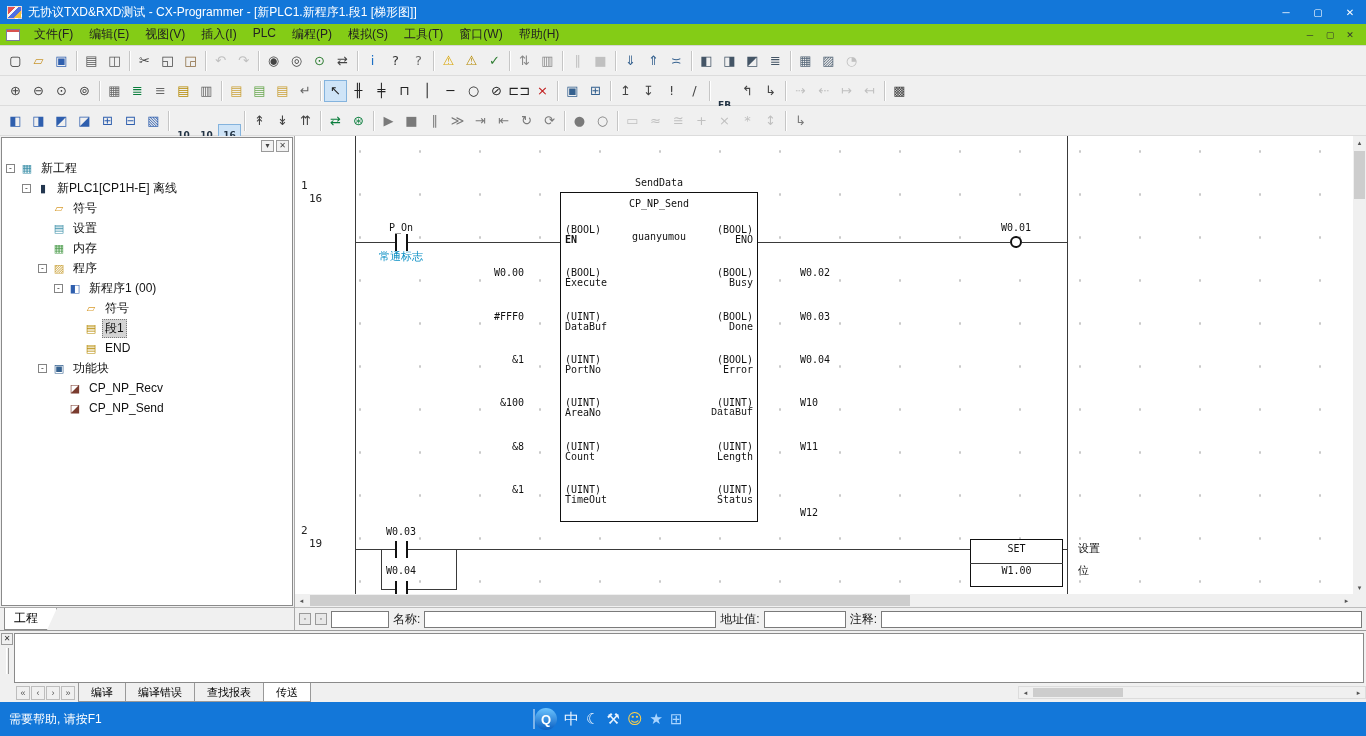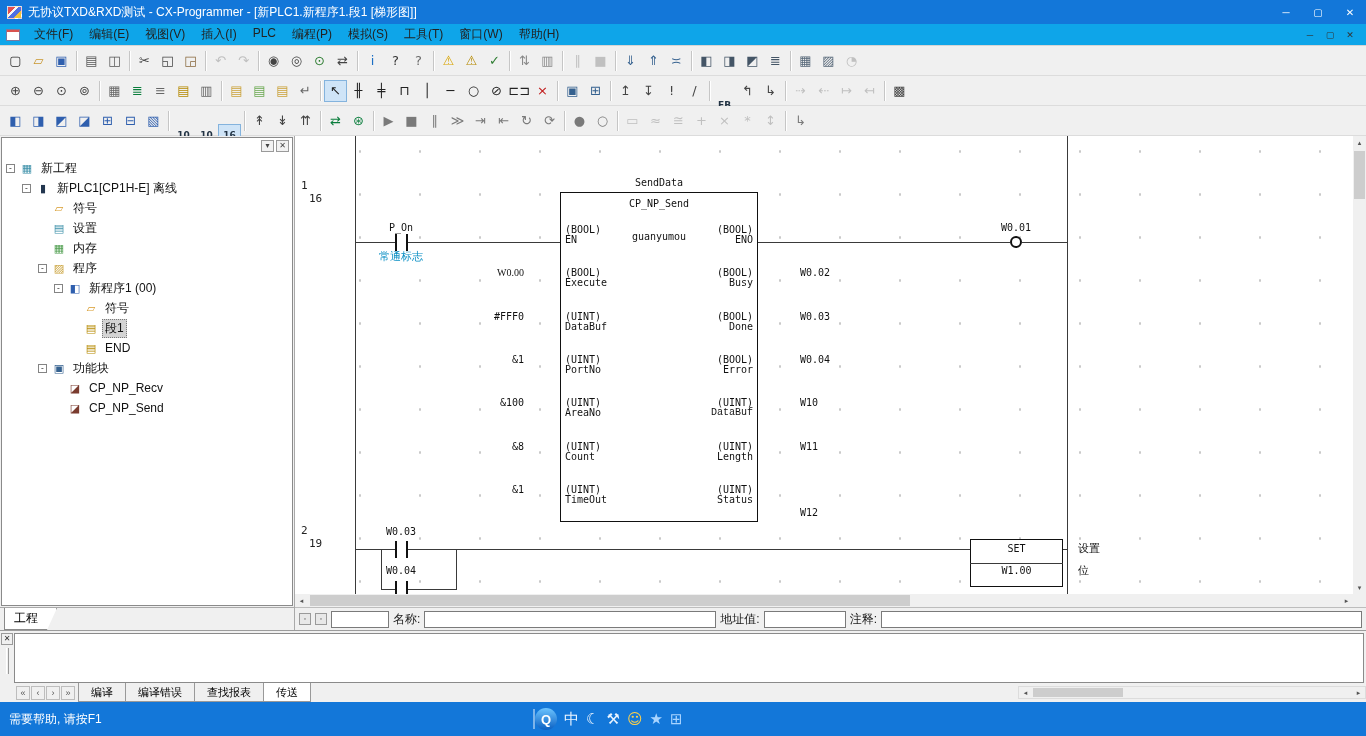--- a/index.html
+++ b/index.html
@@ -10,21 +10,21 @@
   
   .titlebar { height:24px; background:#1377d9; color:#fff; display:flex; align-items:center; font-size:12px; flex:0 0 auto; }
   .app-icon { width:15px; height:13px; margin:0 6px 0 7px;
     background:linear-gradient(135deg,#e34f4f 0 30%,#f7f7f7 30% 45%,#4f6fe3 45% 70%,#f0c23a 70%);
     border:1px solid rgba(255,255,255,.7); flex:0 0 auto; }
   .title-text { flex:1; white-space:nowrap; overflow:hidden; }
   .title-btns { display:flex; height:24px; }
   .tbt { width:32px; display:flex; align-items:center; justify-content:center; font-size:10px; cursor:default; }
 
   
-  .menubar { height:22px; background:#0ea5e9; border-bottom:1px solid #d5d5d5; display:flex; align-items:center; font-size:12px; color:#222; flex:0 0 auto; }
+  .menubar { height:22px; background:#84cc16; border-bottom:1px solid #d5d5d5; display:flex; align-items:center; font-size:12px; color:#222; flex:0 0 auto; }
   .mdi-doc-icon { width:14px; height:12px; margin:0 6px; background:#fff; border:1px solid #7a7aa0;
     box-shadow:inset 0 2px 0 #d9534f; flex:0 0 auto; }
   .menu-item { padding:2px 8px; white-space:nowrap; }
   .mdi-ctrls { margin-left:auto; display:flex; padding-right:6px; }
   .mdi-ctrls span { width:20px; text-align:center; font-size:9px; color:#333; }
 
   
   .tb-row { height:30px; background:#f0f0f0; border-bottom:1px solid #dcdcdc; display:flex; align-items:center; padding-left:4px; flex:0 0 auto; }
   .tb-btn { width:23px; height:22px; display:flex; align-items:center; justify-content:center;
     font-family:"DejaVu Sans","DejaVu Sans Mono",sans-serif; font-size:13px; color:#444; border:1px solid transparent; cursor:default; white-space:nowrap; }
@@ -370,22 +370,22 @@
             <div class="wire" style="left: 727px; top: 106px; width: 45px; height: 1px;"></div>
             <div class="cbar" style="left: 100px; top: 98px; height: 17px;"></div>
             <div class="cbar" style="left: 111px; top: 98px; height: 17px;"></div>
             <div class="lt center" style="left: 66px; top: 87px; width: 80px;">P_On</div>
             <div class="lt cjk teal center" style="left: 66px; top: 115px; width: 80px;">常通标志</div>
             <div class="lbox" style="left: 265px; top: 56px; width: 198px; height: 330px;"></div>
             <div class="lt center" style="left: 265px; top: 42px; width: 198px;">SendData</div>
             <div class="lt center" style="left: 265px; top: 63px; width: 198px;">CP_NP_Send</div>
             <div class="lt center" style="left: 265px; top: 96px; width: 198px;">guanyumou</div>
             <div class="lt" style="left: 270px; top: 89px;">(BOOL)</div>
-            <div class="lt" style="left: 270px; top: 99px;">EN</div>
-            <div class="lt right" style="left: 60px; top: 132px; width: 169px; font-family: Liberation Serif, serif;">W0.00</div>
+            <div class="lt" style="left: 270px; top: 99px; font-weight: bold;">EN</div>
+            <div class="lt right" style="left: 60px; top: 132px; width: 169px;">W0.00</div>
             <div class="lt" style="left: 270px; top: 132px;">(BOOL)</div>
             <div class="lt" style="left: 270px; top: 142px;">Execute</div>
             <div class="lt right" style="left: 60px; top: 176px; width: 169px;">#FFF0</div>
             <div class="lt" style="left: 270px; top: 176px;">(UINT)</div>
             <div class="lt" style="left: 270px; top: 186px;">DataBuf</div>
             <div class="lt right" style="left: 60px; top: 219px; width: 169px;">&amp;1</div>
             <div class="lt" style="left: 270px; top: 219px;">(UINT)</div>
             <div class="lt" style="left: 270px; top: 229px;">PortNo</div>
             <div class="lt right" style="left: 60px; top: 262px; width: 169px;">&amp;100</div>
             <div class="lt" style="left: 270px; top: 262px;">(UINT)</div>

